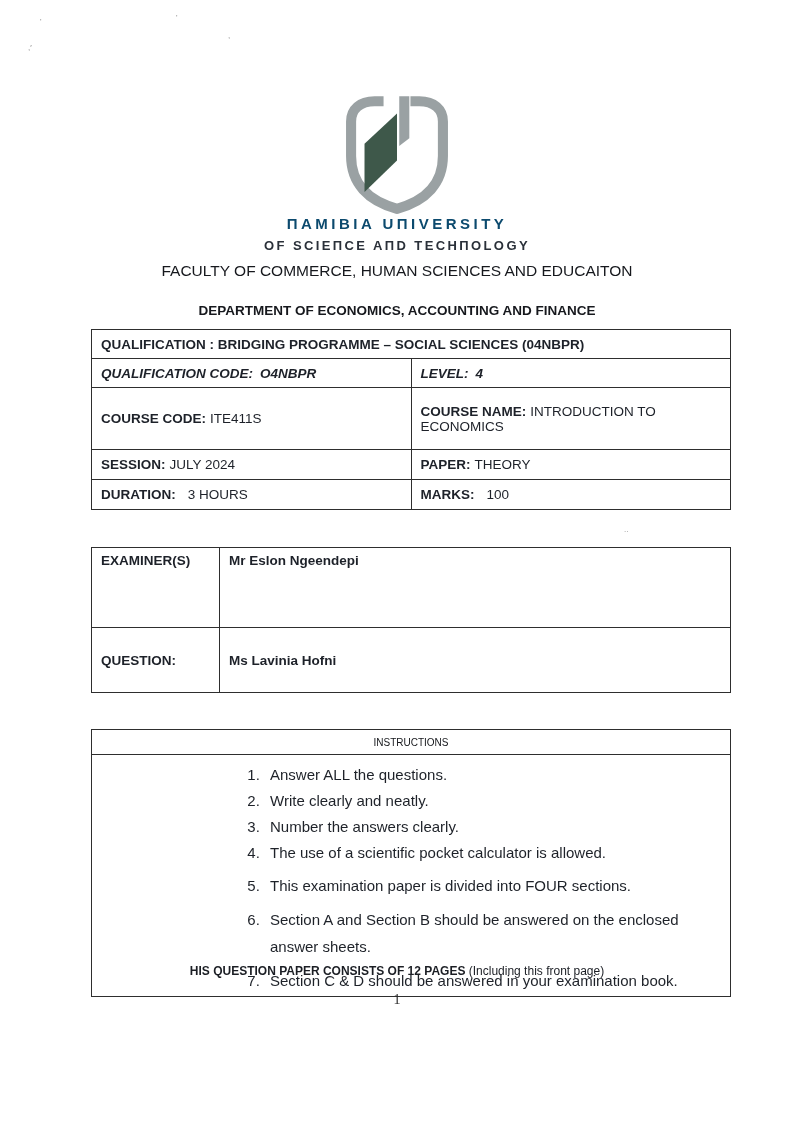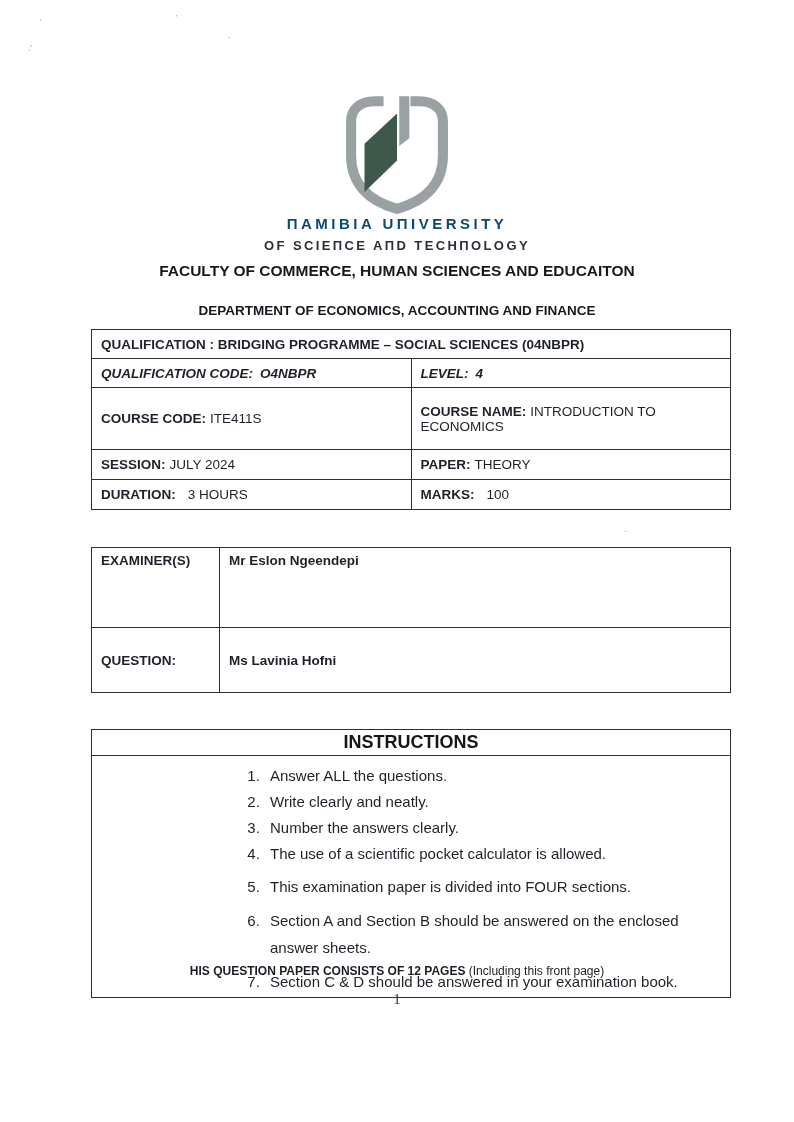--- a/index.html
+++ b/index.html
@@ -23,21 +23,21 @@
   }
   .wordmark2{
     position:absolute;top:238px;left:0;width:100%;
     text-align:center;font-size:13px;font-weight:600;
     letter-spacing:2.4px;color:#2a3039;white-space:nowrap;
   }
 
   
   .faculty{
     position:absolute;top:262px;left:0;width:100%;
-    text-align:center;font-size:15.5px;font-weight:700;color:#16181d;
+    text-align:center;font-size:15.5px;font-weight:400;color:#16181d;
   }
   .department{
     position:absolute;top:303px;left:0;width:100%;
     text-align:center;font-size:13.5px;font-weight:700;color:#16181d;
   }
 
   
   table{border-collapse:collapse;table-layout:fixed;}
   .doc-table{position:absolute;left:91px;width:640px;}
   .doc-table td{
@@ -62,21 +62,21 @@
   #exam-table{top:547px;}
   #exam-table td.c1{width:109px;}
   #exam-table .title-cell{
     height:23px;text-align:center;font-weight:700;font-size:15px;color:#14161a;
   }
   #exam-table tr.examiner td{height:72px;vertical-align:top;padding-top:5px;font-weight:700;}
   #exam-table tr.moderator td{height:60px;font-weight:700;}
 
   #instr-table{top:729px;}
   #instr-table .title-cell{
-    height:20px;text-align:center;font-weight:700;font-size:18px;color:#14161a;
+    height:20px;text-align:center;font-weight:400;font-size:10px;color:#14161a;
   }
   #instr-table td.body-cell{height:206px;vertical-align:top;padding:0;}
   #instr-table ol{
     margin:8px 0 0 0;
     padding-left:172px;
     padding-right:38px;
     color:#1e2229;
   }
   #instr-table li{
     font-size:15px;

